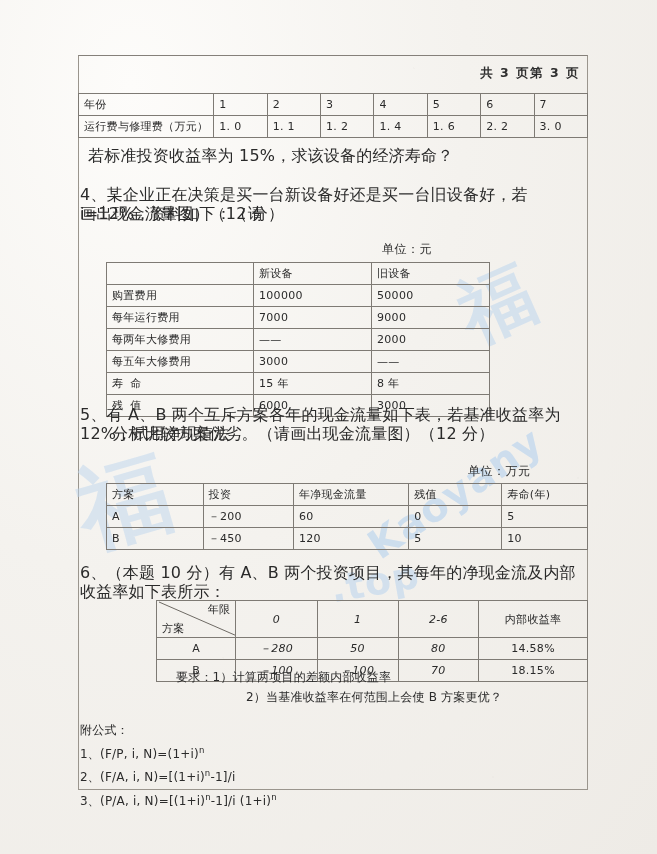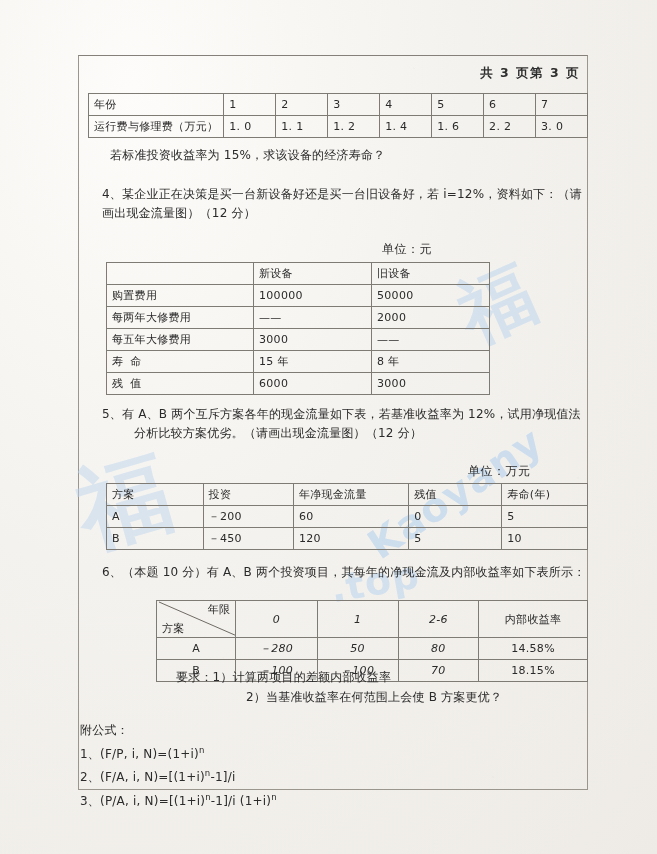--- a/index.html
+++ b/index.html
@@ -58,44 +58,43 @@
     box-sizing:border-box;
     color:#2b2b2b;
   }
   .hdr{
     position:absolute;right:8px;top:10px;
     font-size:12.5px;letter-spacing:1.5px;font-weight:700;color:#2e2e2e;
     font-family:"DejaVu Sans","Liberation Sans",sans-serif;
   }
   .qtext{
     position:absolute;
-    font-size:12px;line-height:19px;color:#2a2a2a;
+    font-size:16px;line-height:19px;color:#2a2a2a;
     font-family:"DejaVu Sans","Liberation Sans",sans-serif;
     letter-spacing:.2px;
-    margin-left:22px;
   }
   .unit-label{
     position:absolute;font-size:12px;color:#2d2d2d;letter-spacing:.5px;font-family:Liberation Mono, monospace;
   }
   table.exam{
     position:absolute;
     border-collapse:collapse;
     font-size:11px;
     color:#2a2a2a;
     background:rgba(255,255,255,0);
   }
   table.exam td{
     border:1px solid #7e7a74;
     padding:2px 5px;
     height:17px;
     vertical-align:middle;
     white-space:nowrap;
     letter-spacing:.3px;
   }
-  .t1{left:10px;top:38px;}
+  .t1{left:0;top:38px;}
   .t1 td.lbl{width:118px;}
   .t1 td.v{width:46px;}
   .t2{left:28px;top:207px;}
   .t2 td.n{width:136px;font-family:Liberation Mono, monospace;}
   .t2 td.c{width:107px;margin-top:22px;}
   .t3{left:28px;top:428px;}
   .t3 td.c1{width:92px;}
   .t3 td.c2{width:84px;}
   .t3 td.c3{width:108px;}
   .t3 td.c4{width:88px;}
@@ -175,20 +174,25 @@
       <td class="n"></td>
       <td class="c">新设备</td>
       <td class="c">旧设备</td>
     </tr>
     <tr>
       <td class="n">购置费用</td>
       <td class="c">100000</td>
       <td class="c">50000</td>
     </tr>
     <tr>
+      <td class="n">每年运行费用</td>
+      <td class="c">7000</td>
+      <td class="c">9000</td>
+    </tr>
+    <tr>
       <td class="n">每两年大修费用</td>
       <td class="c">——</td>
       <td class="c">2000</td>
     </tr>
     <tr>
       <td class="n">每五年大修费用</td>
       <td class="c">3000</td>
       <td class="c">——</td>
     </tr>
     <tr>

